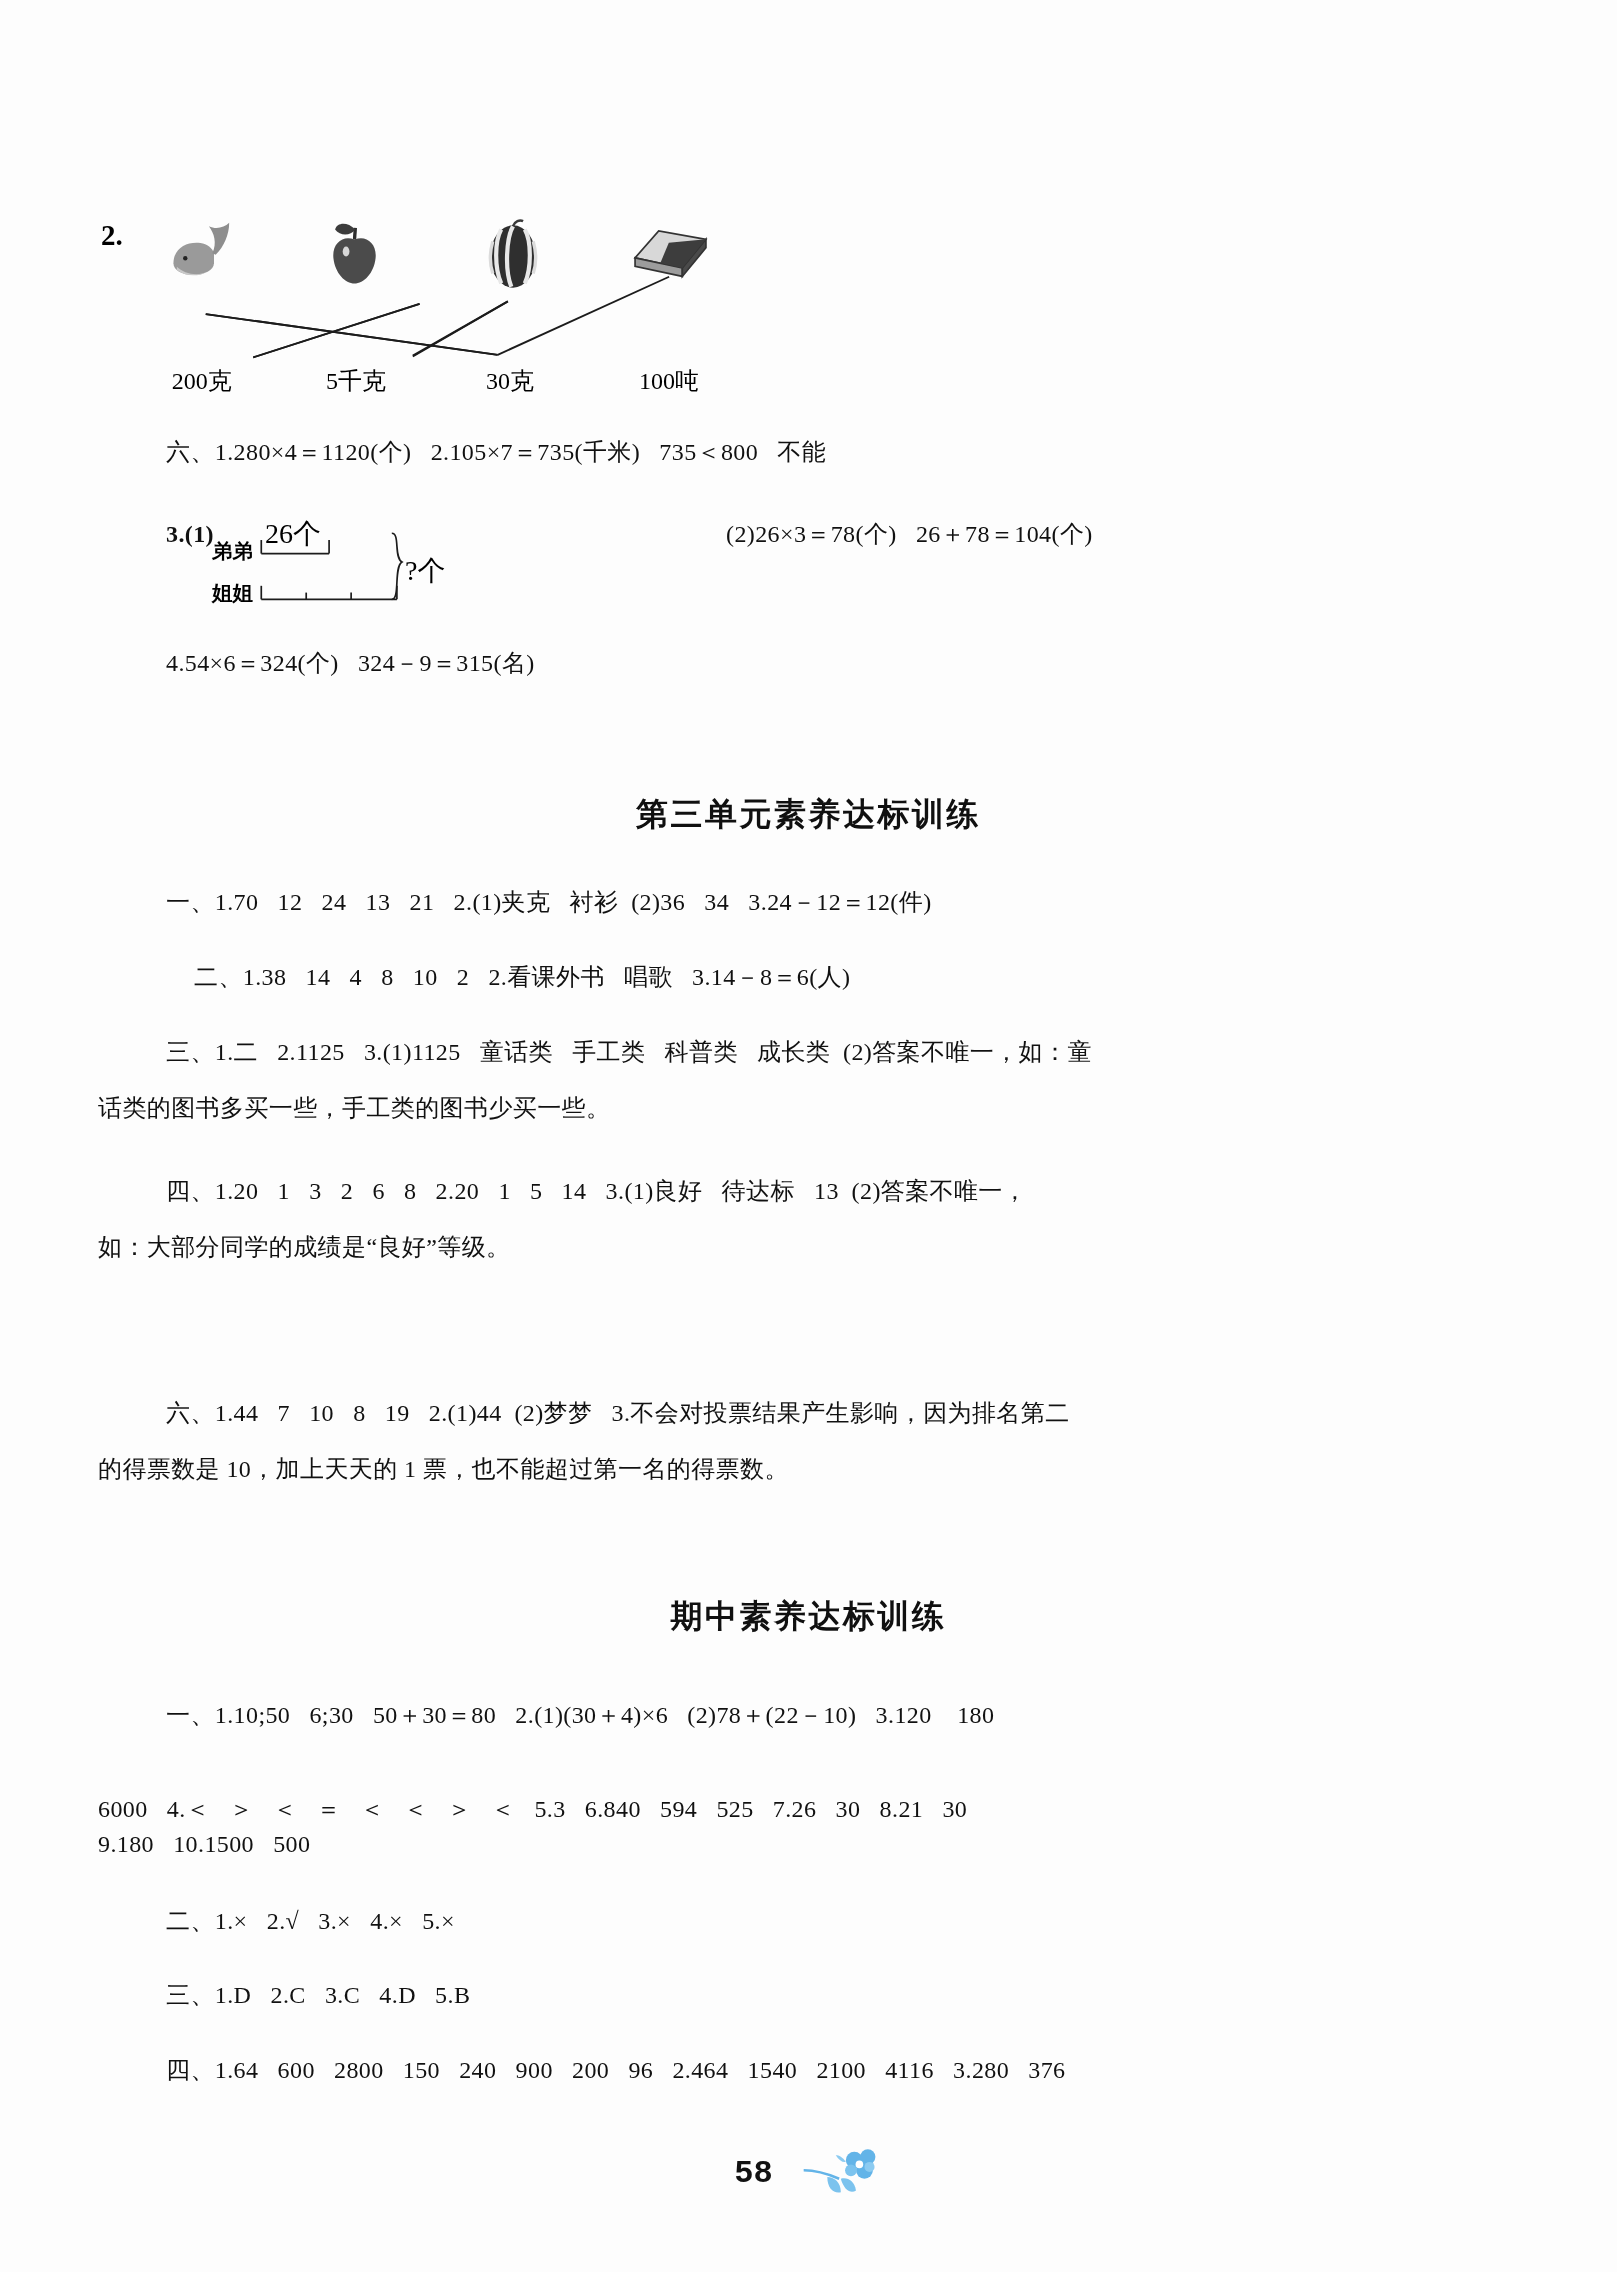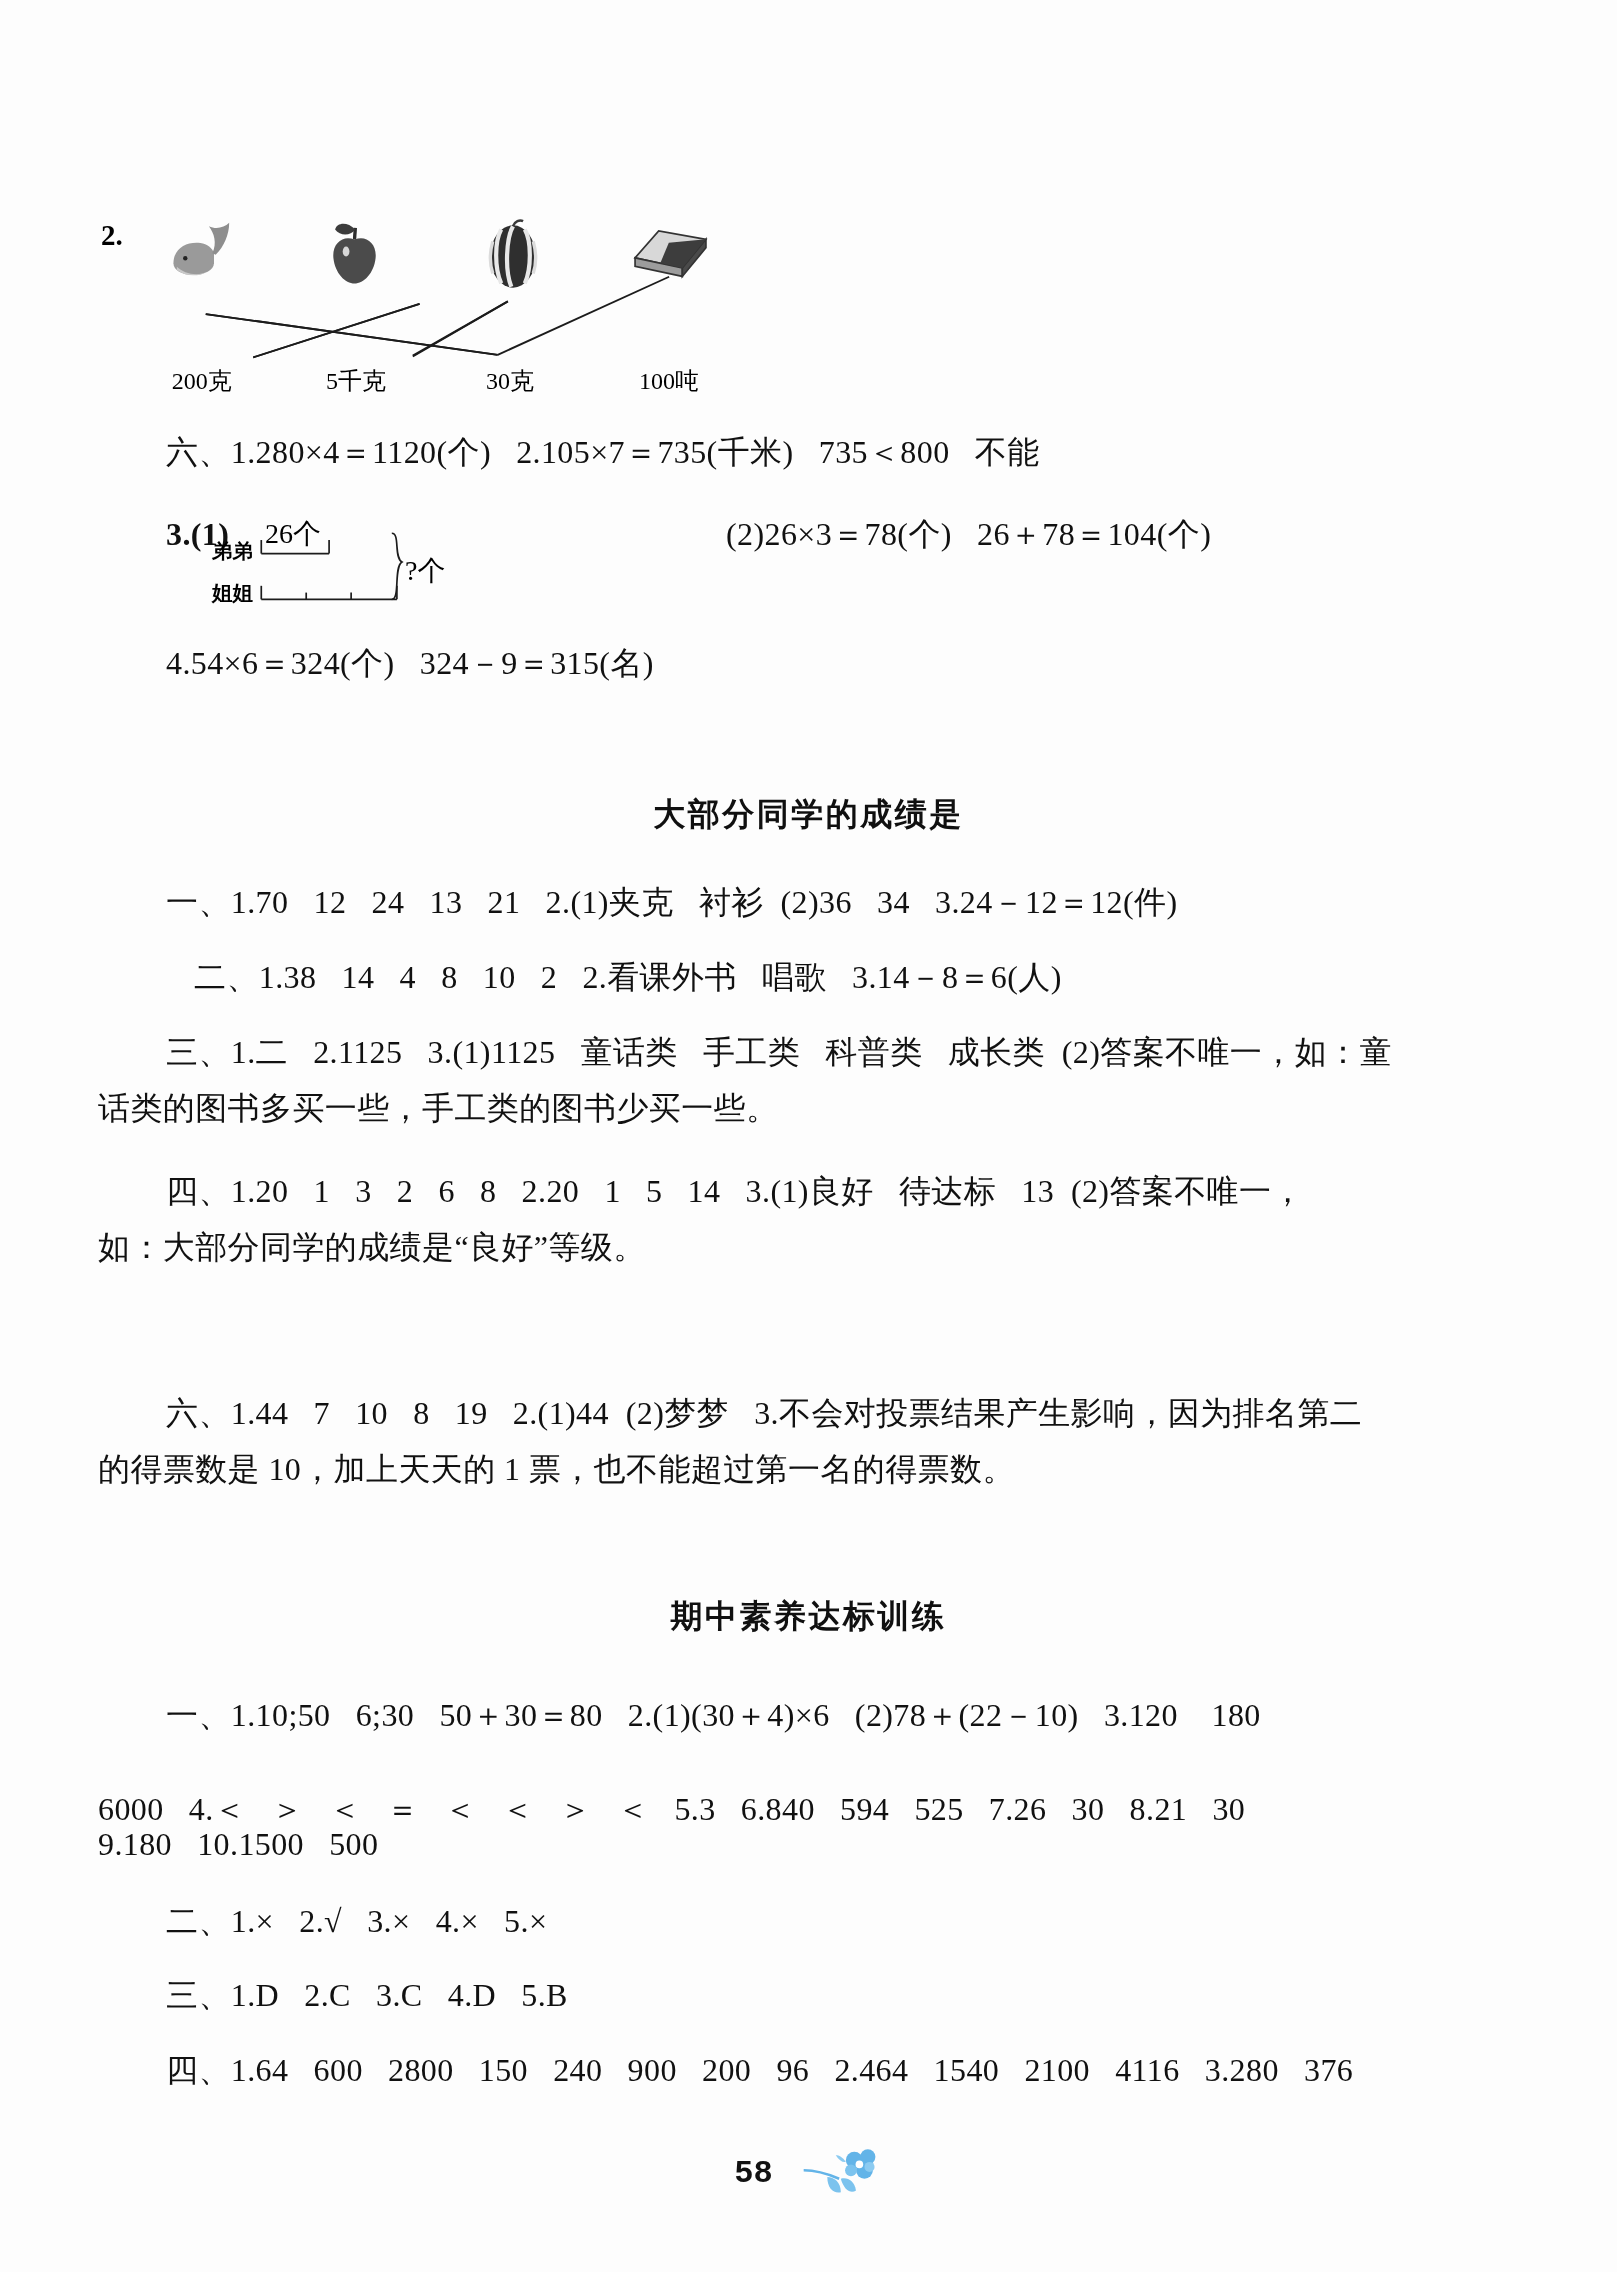--- a/index.html
+++ b/index.html
@@ -29,21 +29,21 @@
 
   
   .txt {
     position: absolute;
     color: #111;
     font-family: "Liberation Serif", "DejaVu Serif", serif;
     white-space: pre;
     letter-spacing: 0.4px;
   }
   .body-line {
-    font-size: 32px;
+    font-size: 24px;
     line-height: 37px;
   }
   .bold { font-weight: bold; }
 
   
   .heading {
     position: absolute;
     width: 100%;
     text-align: center;
     font-size: 32px;
@@ -224,21 +224,21 @@
       <line x1="218" y1="80" x2="218" y2="96" stroke="#1c1c1c" stroke-width="2"></line>
       <line x1="111" y1="88" x2="111" y2="96" stroke="#1c1c1c" stroke-width="2"></line>
       <line x1="164" y1="88" x2="164" y2="96" stroke="#1c1c1c" stroke-width="2"></line>
 
       <path d="M212 18 C222 18 214 46 224 52 C214 58 222 96 212 96" fill="none" stroke="#1c1c1c" stroke-width="2"></path>
     </svg>
   </div>
 
   <div class="txt body-line" style="left:166px; top:645px;">4.54×6＝324(个)   324－9＝315(名)</div>
 
-  <div class="heading" style="top:793px;">大部分同学的成绩是</div>
+  <div class="heading" style="top:793px;">第三单元素养达标训练</div>
 
   <div class="txt body-line" style="left:166px; top:884px;">一、1.70   12   24   13   21   2.(1)夹克   衬衫  (2)36   34   3.24－12＝12(件)</div>
   <div class="txt body-line" style="left:166px; top:959px;margin-left:28px;">二、1.38   14   4   8   10   2   2.看课外书   唱歌   3.14－8＝6(人)</div>
   <div class="txt body-line" style="left:166px; top:1034px;">三、1.二   2.1125   3.(1)1125   童话类   手工类   科普类   成长类  (2)答案不唯一，如：童</div>
   <div class="txt body-line" style="left:98px; top:1090px;">话类的图书多买一些，手工类的图书少买一些。</div>
   <div class="txt body-line" style="left:166px; top:1173px;">四、1.20   1   3   2   6   8   2.20   1   5   14   3.(1)良好   待达标   13  (2)答案不唯一，</div>
   <div class="txt body-line" style="left:98px; top:1229px;">如：大部分同学的成绩是“良好”等级。</div>
   <div class="txt body-line" style="left:166px; top:1395px;">六、1.44   7   10   8   19   2.(1)44  (2)梦梦   3.不会对投票结果产生影响，因为排名第二</div>
   <div class="txt body-line" style="left:98px; top:1451px;">的得票数是 10，加上天天的 1 票，也不能超过第一名的得票数。</div>
 

